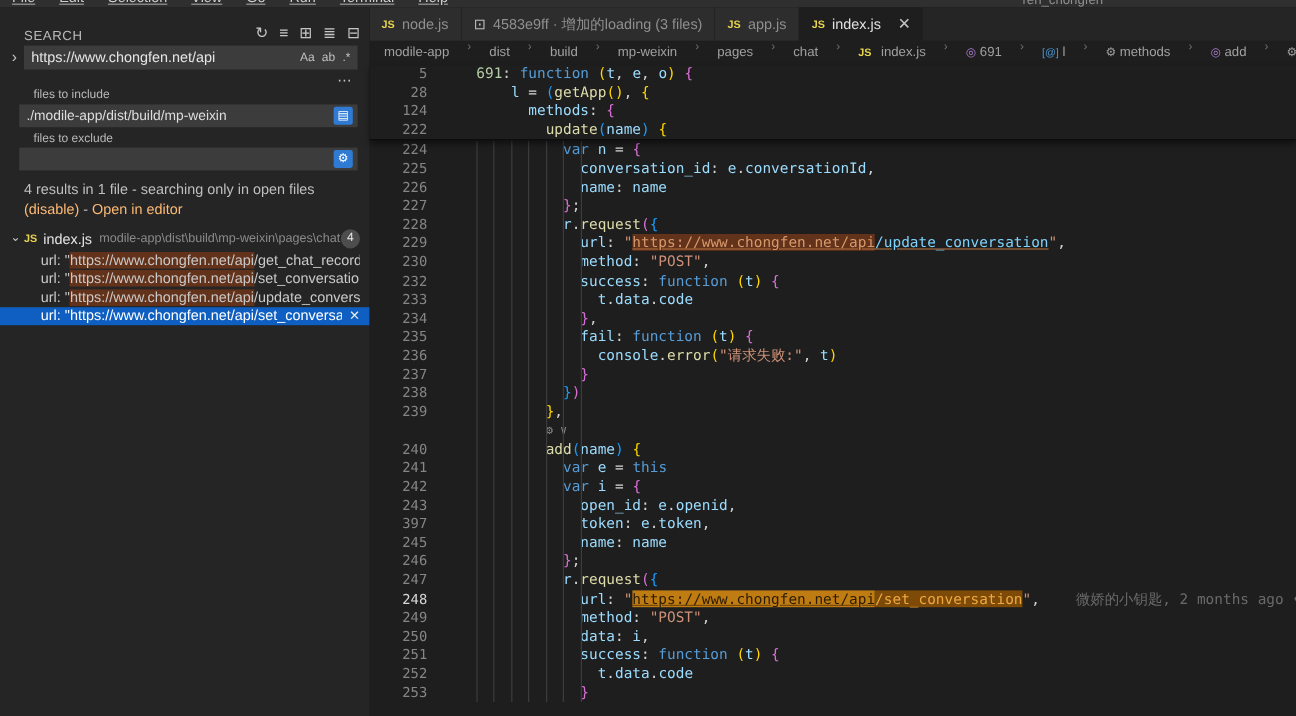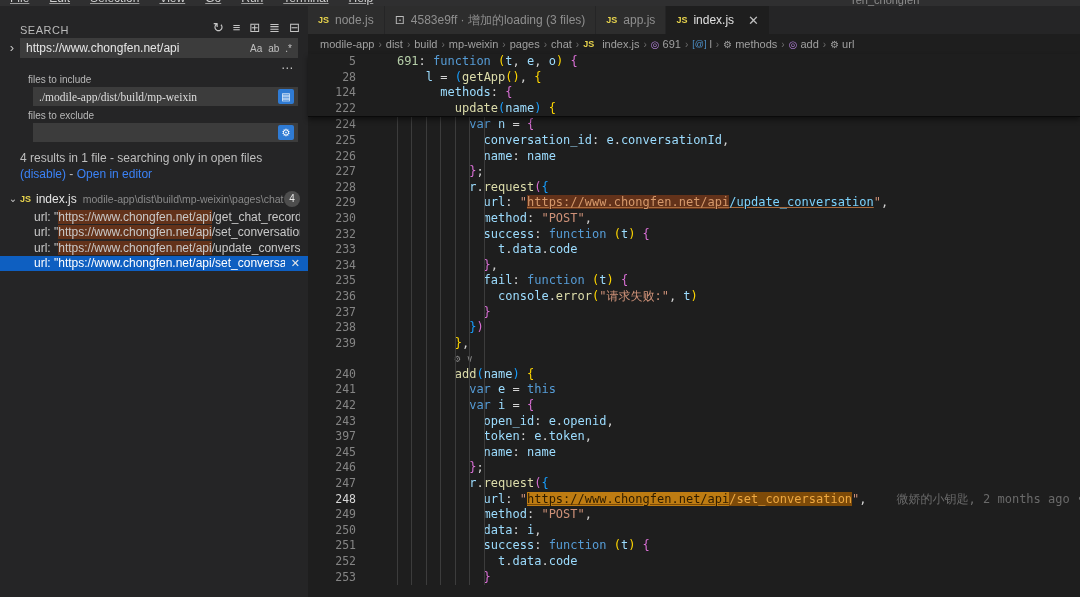--- a/index.html
+++ b/index.html
@@ -29,28 +29,28 @@
               display:flex; align-items:center; padding:0 6px; }
   .inputbox .val { flex:1; font-size:12px; color:#e6e6e6; white-space:nowrap; overflow:hidden; }
   .in-toggles { display:flex; gap:6px; align-items:flex-start; }
   .in-toggles .tg { font-size:10px; color:#c0c0c0; cursor:pointer; }
   .in-toggles .tg.u { }
 
   .more-row { height:12px; text-align:right; padding-right:14px; }
   .more-row .ic { color:#c5c5c5; font-size:12px; letter-spacing:1px; line-height:8px; cursor:pointer; }
 
   .fld-label { font-size:10px; color:#b9b9b9; padding:4px 0 2px 28px; }
-  .fld-wrap { padding:0 10px 0 33px;font-family:Liberation Serif, serif; }
+  .fld-wrap { padding:0 10px 0 16px; }
   .fld { position:relative; background:#3c3c3c; height:19px; display:flex; align-items:center; padding:0 4px 0 6px; }
   .fld .val { flex:1; font-size:11.5px; color:#dedede; white-space:nowrap; overflow:hidden; }
   .blue-ic { width:16px; height:15px; background:#2f7bd4; border-radius:2px; color:#fff;
              font-size:10px; display:flex; align-items:center; justify-content:center; cursor:pointer; }
 
   .summary { font-size:12px; color:#bfbfbf; padding:8px 12px 2px 20px; line-height:16px; }
-  .summary a { color:#3b82f6; text-decoration:none; cursor:pointer; }
+  .summary a { color:#fdba74; text-decoration:none; cursor:pointer; }
 
   .file-row { display:flex; align-items:center; height:21px; padding:0 8px 0 6px; margin-top:4px; cursor:pointer; }
   .chev { color:#c5c5c5; font-size:10px; width:14px; text-align:center; }
   .js-badge { color:#e8d44d; font-weight:bold; font-size:9px; margin-right:5px; }
   .file-name { font-size:12px; color:#e4e4e4; margin-right:6px; }
   .file-path { font-size:10.5px; color:#8a8a8a; flex:1; white-space:nowrap; overflow:hidden; }
   .count-badge { background:#4d4d4d; color:#e8e8e8; font-size:10px; min-width:16px; height:16px;
                  border-radius:9px; display:flex; align-items:center; justify-content:center; padding:0 4px; }
 
   .result-row { display:flex; align-items:center; height:15.5px; padding-left:34px; padding-right:8px;
@@ -65,21 +65,21 @@
   #editor { position:absolute; top:6px; left:308px; width:772px; height:591px; background:#1e1e1e; }
 
   #tabbar { display:flex; height:28px; background:#252526; overflow:hidden; }
   .tab { display:flex; align-items:center; gap:6px; padding:0 10px; background:#2d2d2d;
          border-right:1px solid #252526; font-size:12px; color:#8f8f8f; cursor:pointer; white-space:nowrap; }
   .tab.active { background:#1e1e1e; color:#e0e0e0; }
   .tab .js-badge { margin-right:0; }
   .diff-ic { color:#bdbdbd; font-size:12px; }
   .tab-close { color:#c0c0c0; font-size:13px; margin-left:8px; }
 
-  #breadcrumbs { display:flex; align-items:center; height:20px; padding-left:12px; gap:4px;
+  #breadcrumbs { display:flex; height:20px; padding-left:12px; gap:15px;
                  font-size:11px; color:#a0a0a0; white-space:nowrap; overflow:hidden; }
   .bc-sep { color:#6e6e6e; font-size:10px; }
   .bc-item { display:flex; align-items:center; gap:3px; cursor:pointer; }
   .bc-ic-method { color:#b180d7; font-size:10px; }
   .bc-ic-var { color:#4e94ce; font-size:9px; }
   .bc-ic-gear { color:#9e9e9e; font-size:10px; }
 
   #code { position:relative; font-family:"DejaVu Sans Mono","Liberation Mono",monospace;
           font-size:12px; line-height:15.6px; }
   #sticky { position:relative; background:#1e1e1e; border-bottom:1px solid #0a0a0a;

